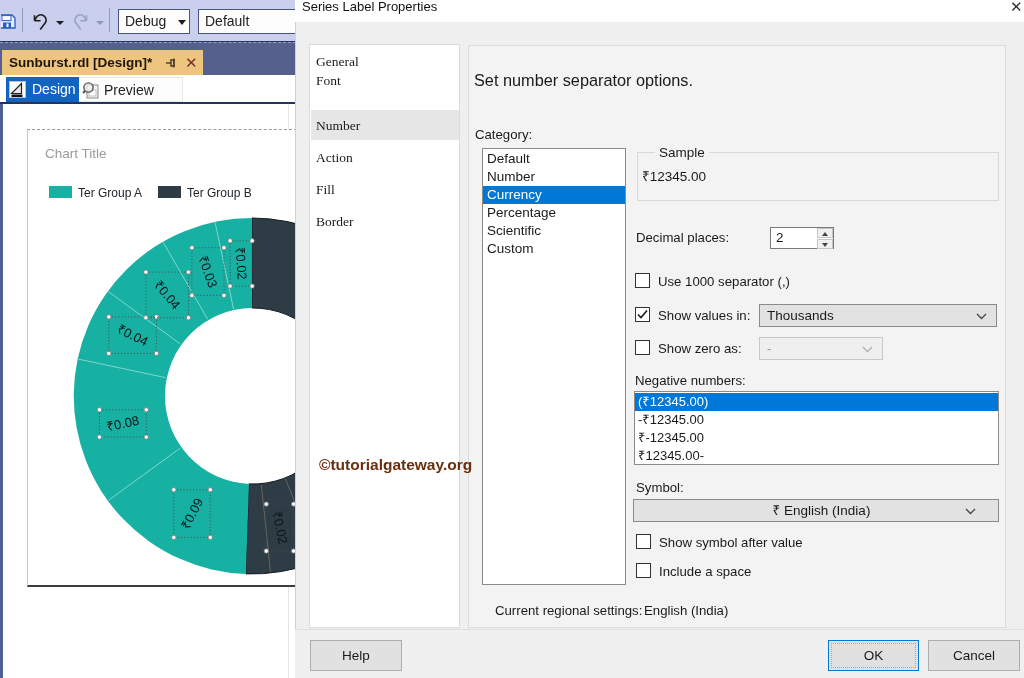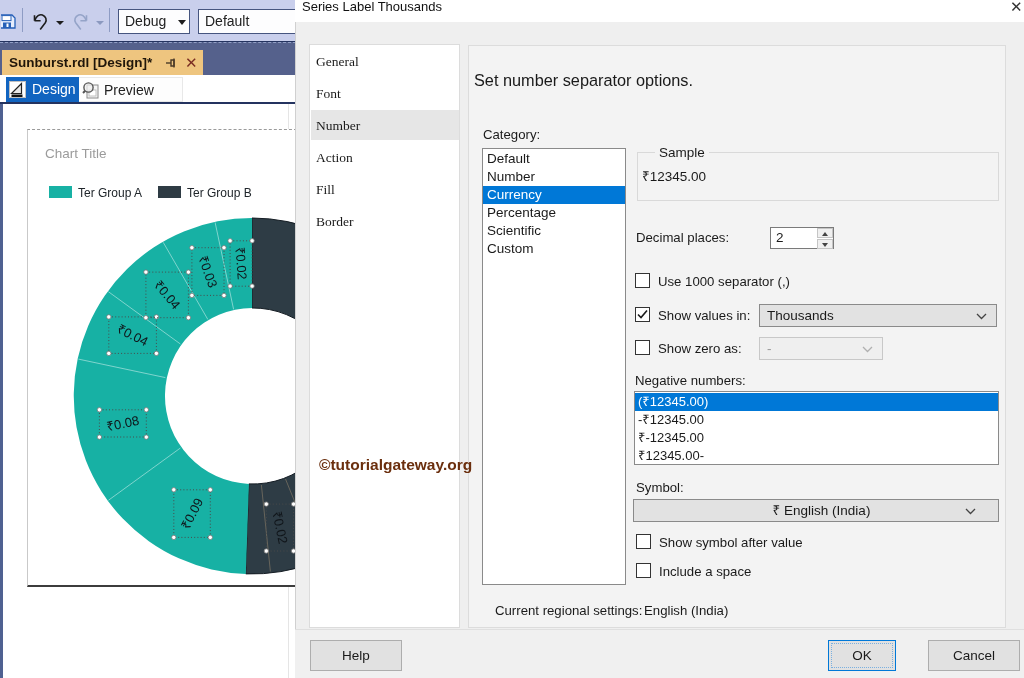--- a/index.html
+++ b/index.html
@@ -186,35 +186,35 @@
 <circle cx="266.3" cy="551.0" r="2.2" fill="#ffffff" stroke="#777777" stroke-width="0.8"></circle>
 <circle cx="293.6" cy="504.1" r="2.2" fill="#ffffff" stroke="#777777" stroke-width="0.8"></circle>
 <circle cx="293.6" cy="551.0" r="2.2" fill="#ffffff" stroke="#777777" stroke-width="0.8"></circle>
 </g>
 </g>
 </svg>
 <div class="abs" id="watermark">©tutorialgateway.org</div>
 
 <div class="abs" id="dialog">
   <div class="abs" id="dlgtitle">
-      <span>Series Label Thousands</span>
+      <span>Series Label Properties</span>
     </div>
   <div class="abs" id="dlgx">✕</div>
   <div class="abs" id="nav">
     <div id="navsel"></div>
     <div class="navitem" style="top:1px">General</div>
-    <div class="navitem" style="top:33px">Font</div>
+    <div class="navitem" style="top:20px">Font</div>
     <div class="navitem" style="top:65px">Number</div>
     <div class="navitem" style="top:97px">Action</div>
     <div class="navitem" style="top:129px">Fill</div>
     <div class="navitem" style="top:161px">Border</div>
   </div>
   <div class="abs" id="panel">
     <div class="pl" style="left:5px;top:25px;font-size:16.3px;">Set number separator options.</div>
-    <div class="pl" style="left:14px;top:81px;">Category:</div>
+    <div class="pl" style="left:6px;top:81px;">Category:</div>
     <div id="catlist">
       <div class="cli" style="margin-top:1px">Default</div>
       <div class="cli">Number</div>
       <div class="cli clisel">Currency</div>
       <div class="cli">Percentage</div>
       <div class="cli">Scientific</div>
       <div class="cli">Custom</div>
     </div>
     <div id="samplebox"></div>
     <div id="samplelegend">Sample</div>
@@ -260,16 +260,16 @@
     </div>
     <div class="cb" style="left:167px;top:488px;"></div>
     <div class="pl" style="left:190px;top:489px;">Show symbol after value</div>
     <div class="cb" style="left:167px;top:517px;"></div>
     <div class="pl" style="left:190px;top:518px;">Include a space</div>
     <div class="pl" style="left:13px;top:557px;margin-left:13px;">Current regional settings:</div>
     <div class="pl" style="left:175px;top:557px;">English (India)</div>
   </div>
   <div class="abs" id="footer">
     <div class="btn" style="left:15px;">Help</div>
-    <div class="btn" style="left:533px;border:1px solid #0078d7;outline:1px dotted #7ab0e0;outline-offset:-4px;width:68px">OK</div>
+    <div class="btn" style="left:533px;border:1px solid #0078d7;outline:1px dotted #7ab0e0;outline-offset:-4px;width:91px">OK</div>
     <div class="btn" style="left:633px;">Cancel</div>
   </div>
 </div>
 
 </body></html>

